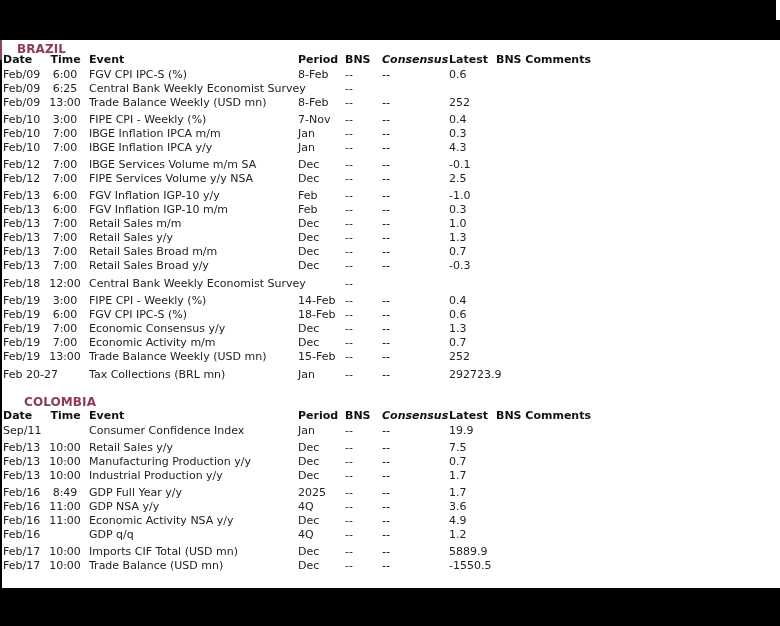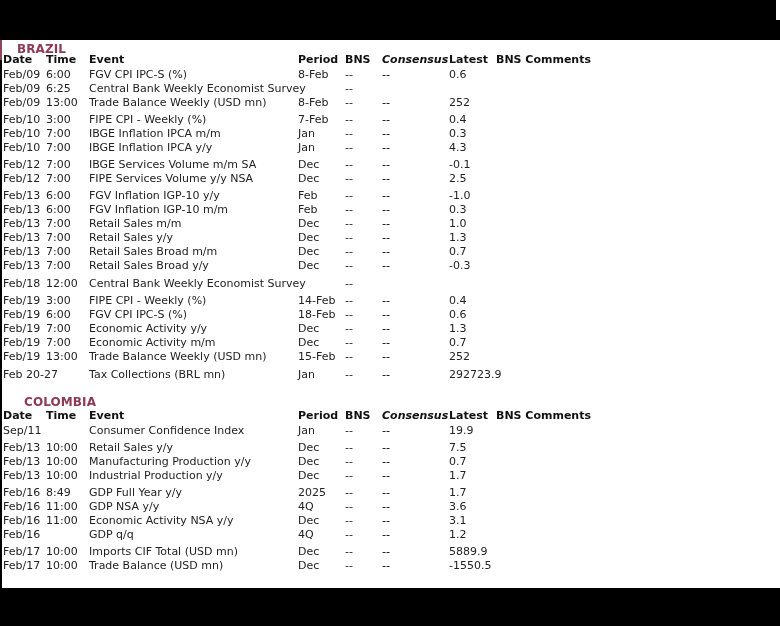--- a/index.html
+++ b/index.html
@@ -9,21 +9,21 @@
   .title-strip { position:absolute; left:776px; top:0; width:4px; height:20px; background:#fff; }
   .title-text { position:absolute; left:10px; top:1px; color:#fff; font-weight:bold; font-size:14.5px;
                 letter-spacing:-0.2px; white-space:nowrap; }
   .black-band { position:absolute; left:0; top:20px; width:780px; height:20px; background:#000; }
   .content { position:absolute; left:2px; top:40px; width:778px; height:548px; background:#fff; }
   .section-label { position:absolute; left:15px; font-size:12px; font-weight:bold; color:#8c3a55; letter-spacing:0.1px; }
   .row { position:absolute; left:0; width:776px; height:14px; font-size:11px; color:#222; white-space:nowrap; }
   .row.header { font-weight:bold; color:#111; }
   .row span { position:absolute; top:0; line-height:14px; }
   .c-date { left:1px; }
-  .c-time { left:44px; width:38px; text-align:left; }
+  .c-time { left:44px; width:38px; text-align:center; }
   .c-event { left:87px;text-align:right; }
   .c-period { left:296px; }
   .c-bns { left:343px; }
   .c-cons { left:380px;font-style:italic; }
   .c-latest { left:447px; }
   .c-comm { left:494px; }
   .row.header .c-time { left:44px; width:39px; }
 </style>
 </head>
 <body>
@@ -73,21 +73,21 @@
       <span class="c-period">8-Feb</span>
       <span class="c-bns">--</span>
       <span class="c-cons">--</span>
       <span class="c-latest">252</span>
       <span class="c-comm"></span>
     </div>
     <div class="row" style="top: 73px;">
       <span class="c-date">Feb/10</span>
       <span class="c-time">3:00</span>
       <span class="c-event">FIPE CPI - Weekly (%)</span>
-      <span class="c-period">7-Feb</span>
+      <span class="c-period">7-Nov</span>
       <span class="c-bns">--</span>
       <span class="c-cons">--</span>
       <span class="c-latest">0.4</span>
       <span class="c-comm"></span>
     </div>
     <div class="row" style="top: 87px;">
       <span class="c-date">Feb/10</span>
       <span class="c-time">7:00</span>
       <span class="c-event">IBGE Inflation IPCA m/m</span>
       <span class="c-period">Jan</span>
@@ -212,21 +212,21 @@
       <span class="c-event">FGV CPI IPC-S (%)</span>
       <span class="c-period">18-Feb</span>
       <span class="c-bns">--</span>
       <span class="c-cons">--</span>
       <span class="c-latest">0.6</span>
       <span class="c-comm"></span>
     </div>
     <div class="row" style="top: 282px;">
       <span class="c-date">Feb/19</span>
       <span class="c-time">7:00</span>
-      <span class="c-event">Economic Activity y/y</span>
+      <span class="c-event">Economic Consensus y/y</span>
       <span class="c-period">Dec</span>
       <span class="c-bns">--</span>
       <span class="c-cons">--</span>
       <span class="c-latest">1.3</span>
       <span class="c-comm"></span>
     </div>
     <div class="row" style="top: 296px;">
       <span class="c-date">Feb/19</span>
       <span class="c-time">7:00</span>
       <span class="c-event">Economic Activity m/m</span>
@@ -327,21 +327,21 @@
       <span class="c-latest">3.6</span>
       <span class="c-comm"></span>
     </div>
     <div class="row" style="top: 474px;">
       <span class="c-date">Feb/16</span>
       <span class="c-time">11:00</span>
       <span class="c-event">Economic Activity NSA y/y</span>
       <span class="c-period">Dec</span>
       <span class="c-bns">--</span>
       <span class="c-cons">--</span>
-      <span class="c-latest">3.1</span>
+      <span class="c-latest">4.9</span>
       <span class="c-comm"></span>
     </div>
     <div class="row" style="top: 488px;">
       <span class="c-date">Feb/16</span>
       <span class="c-time"></span>
       <span class="c-event">GDP q/q</span>
       <span class="c-period">4Q</span>
       <span class="c-bns">--</span>
       <span class="c-cons">--</span>
       <span class="c-latest">1.2</span>

